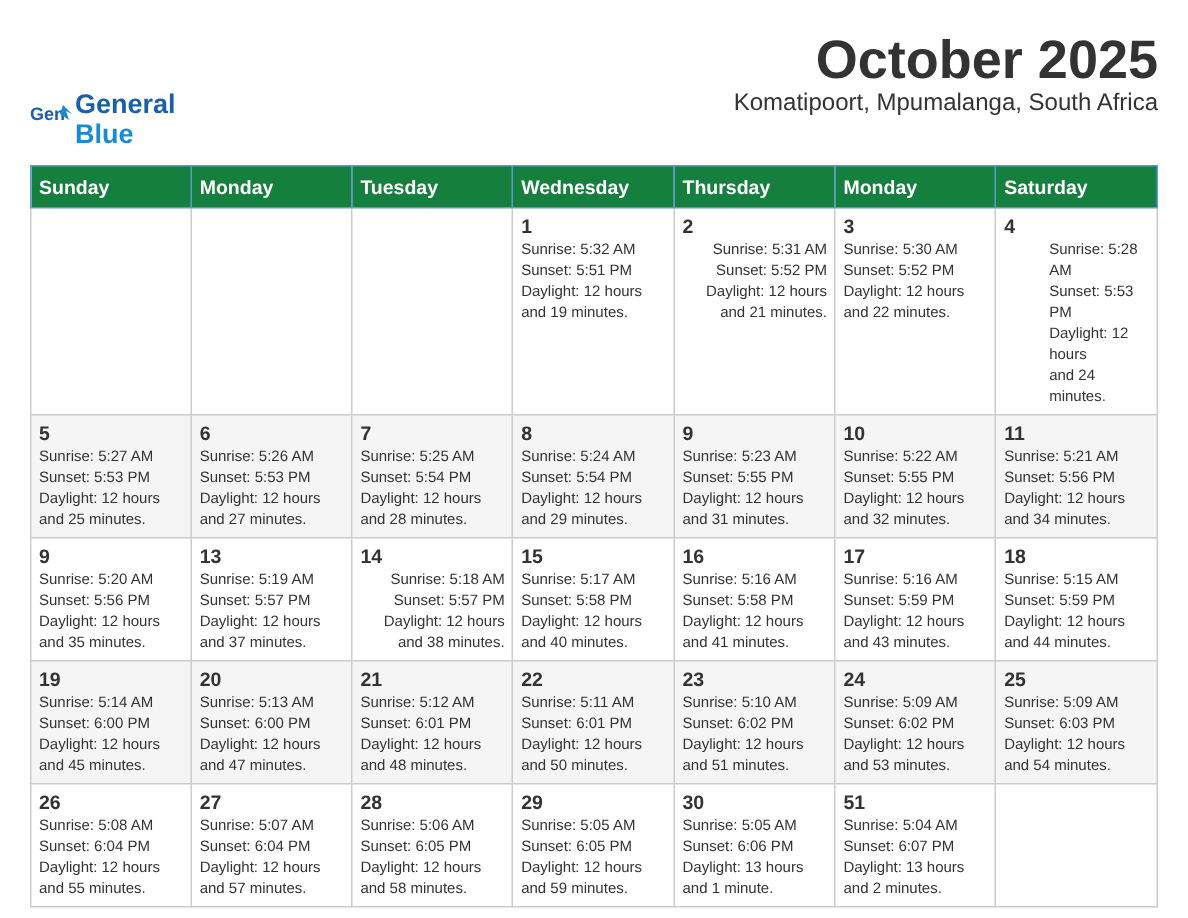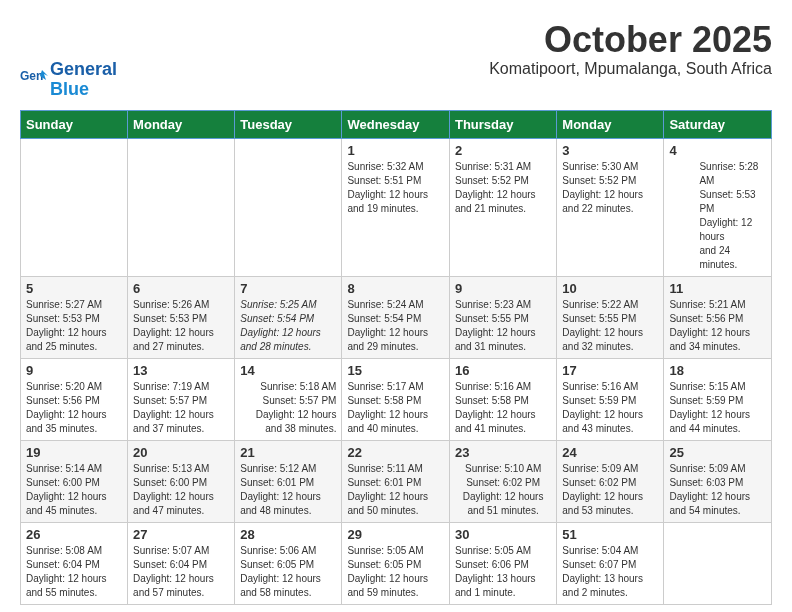--- a/index.html
+++ b/index.html
@@ -124,21 +124,21 @@
         <td class="empty-cell"></td>
         <td>
           <span class="day-number">1</span>
           <div class="cell-text" style="white-space: pre-line;">Sunrise: 5:32 AM
 Sunset: 5:51 PM
 Daylight: 12 hours
 and 19 minutes.</div>
         </td>
         <td>
           <span class="day-number">2</span>
-          <div class="cell-text" style="white-space: pre-line;">Sunrise: 5:31 AM
+          <div class="cell-text" style="white-space: pre-line; text-align: right;">Sunrise: 5:31 AM
 Sunset: 5:52 PM
 Daylight: 12 hours
 and 21 minutes.</div>
         </td>
         <td>
           <span class="day-number">3</span>
           <div class="cell-text" style="white-space: pre-line;">Sunrise: 5:30 AM
 Sunset: 5:52 PM
 Daylight: 12 hours
 and 22 minutes.</div>
@@ -161,21 +161,21 @@
         </td>
         <td>
           <span class="day-number">6</span>
           <div class="cell-text" style="white-space: pre-line;">Sunrise: 5:26 AM
 Sunset: 5:53 PM
 Daylight: 12 hours
 and 27 minutes.</div>
         </td>
         <td>
           <span class="day-number">7</span>
-          <div class="cell-text" style="white-space: pre-line; font-style: italic;">Sunrise: 5:25 AM
+          <div class="cell-text" style="white-space: pre-line;">Sunrise: 5:25 AM
 Sunset: 5:54 PM
 Daylight: 12 hours
 and 28 minutes.</div>
         </td>
         <td>
           <span class="day-number">8</span>
           <div class="cell-text" style="white-space: pre-line;">Sunrise: 5:24 AM
 Sunset: 5:54 PM
 Daylight: 12 hours
 and 29 minutes.</div>
@@ -205,21 +205,21 @@
       <tr>
         <td>
           <span class="day-number">9</span>
           <div class="cell-text" style="white-space: pre-line;">Sunrise: 5:20 AM
 Sunset: 5:56 PM
 Daylight: 12 hours
 and 35 minutes.</div>
         </td>
         <td>
           <span class="day-number">13</span>
-          <div class="cell-text" style="white-space: pre-line;">Sunrise: 7:19 AM
+          <div class="cell-text" style="white-space: pre-line;">Sunrise: 5:19 AM
 Sunset: 5:57 PM
 Daylight: 12 hours
 and 37 minutes.</div>
         </td>
         <td>
           <span class="day-number">14</span>
           <div class="cell-text" style="white-space: pre-line; text-align: right;">Sunrise: 5:18 AM
 Sunset: 5:57 PM
 Daylight: 12 hours
 and 38 minutes.</div>
@@ -277,21 +277,21 @@
         </td>
         <td>
           <span class="day-number">22</span>
           <div class="cell-text" style="white-space: pre-line;">Sunrise: 5:11 AM
 Sunset: 6:01 PM
 Daylight: 12 hours
 and 50 minutes.</div>
         </td>
         <td>
           <span class="day-number">23</span>
-          <div class="cell-text" style="white-space: pre-line; text-align: center;">Sunrise: 5:10 AM
+          <div class="cell-text" style="white-space: pre-line;">Sunrise: 5:10 AM
 Sunset: 6:02 PM
 Daylight: 12 hours
 and 51 minutes.</div>
         </td>
         <td>
           <span class="day-number">24</span>
           <div class="cell-text" style="white-space: pre-line;">Sunrise: 5:09 AM
 Sunset: 6:02 PM
 Daylight: 12 hours
 and 53 minutes.</div>

